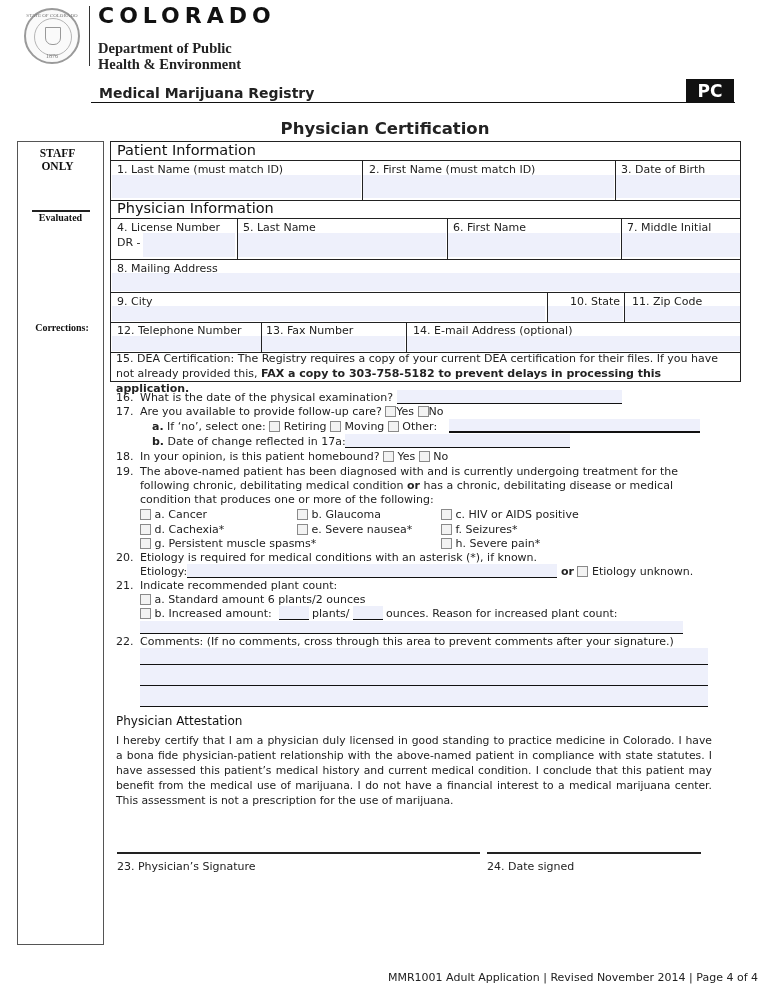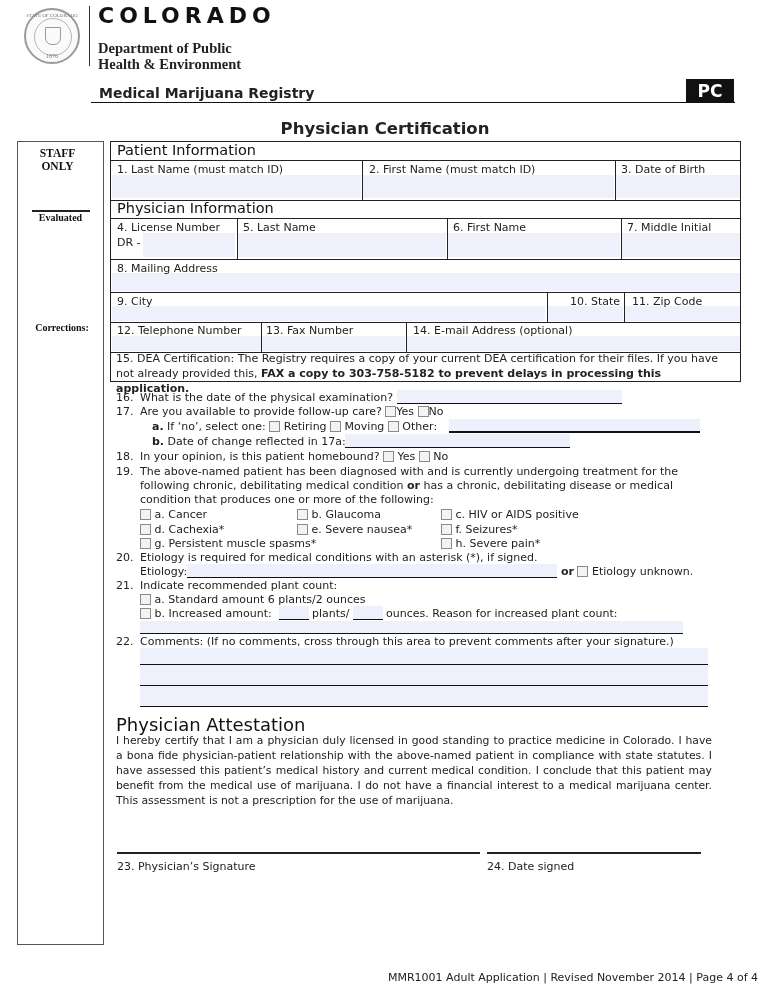--- a/index.html
+++ b/index.html
@@ -41,21 +41,21 @@
   .fill { position: absolute; background: #eef0fb; }
   .dea { position: absolute; left: 116px; top: 351px; width: 620px; font-size: 11px; line-height: 15px; color: #222; }
 
   
   .q { position: absolute; font-size: 11px; color: #222; white-space: nowrap; line-height: 14px; }
   .num { display: inline-block; width: 24px; }
   .cb { display: inline-block; width: 11px; height: 11px; border: 1px solid #8a8a8a; background: #f3f3f3; vertical-align: -2px; box-sizing: border-box; cursor: pointer; }
   .uline { position: absolute; height: 1px; background: #111; }
   .b { font-weight: bold; }
 
-  .attest-head { left: 116px; top: 714px; font-size: 18px; color: #111; }
+  .attest-head { left: 116px; top: 714px; font-size: 12px; color: #111; }
   .attest-body { left: 116px; top: 733px; width: 596px; font-size: 10.8px; line-height: 15px; color: #222; text-align: justify; }
 
   .sig-line { position: absolute; height: 2px; background: #222; }
   .sig-label { position: absolute; font-size: 11px; color: #222; }
   .footer { left: 388px; top: 971px; font-size: 11px; color: #222; white-space: nowrap; }
 </style>
 </head>
 <body>
 
 <div class="abs seal">
@@ -195,21 +195,21 @@
 <div class="q" style="left:441px; top:508px;"><span class="cb"></span> <span>c. HIV or AIDS positive</span></div>
 
 <div class="q" style="left:140px; top:523px;"><span class="cb"></span> <span>d. Cachexia*</span></div>
 <div class="q" style="left:297px; top:523px;"><span class="cb"></span> <span>e. Severe nausea*</span></div>
 <div class="q" style="left:441px; top:523px;"><span class="cb"></span> <span>f. Seizures*</span></div>
 
 <div class="q" style="left:140px; top:537px;"><span class="cb"></span> <span>g. Persistent muscle spasms*</span></div>
 <div class="q" style="left:441px; top:537px;"><span class="cb"></span> <span>h. Severe pain*</span></div>
 
 <div class="q" style="left:116px; top:551px;">
-  <span class="num">20.</span><span>Etiology is required for medical conditions with an asterisk (*), if signed.</span>
+  <span class="num">20.</span><span>Etiology is required for medical conditions with an asterisk (*), if known.</span>
 </div>
 <div class="q" style="left:140px; top:565px;">Etiology:</div>
 <div class="fill" style="left:187px; top:564px; width:370px; height:13px;"></div>
 <div class="uline" style="left:187px; top:577px; width:370px;"></div>
 <div class="q" style="left:561px; top:565px;">
   <span class="b">or</span>
   <span class="cb"></span>
   <span>Etiology unknown.</span>
 </div>
 

